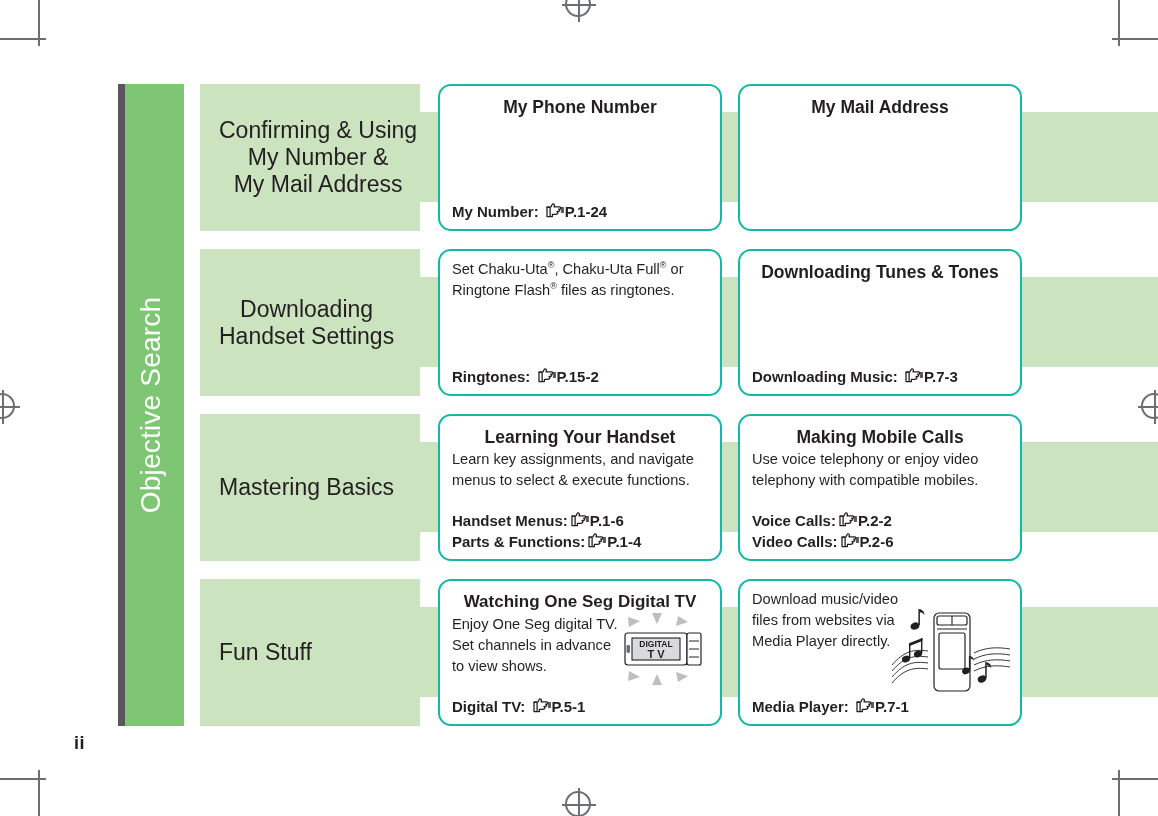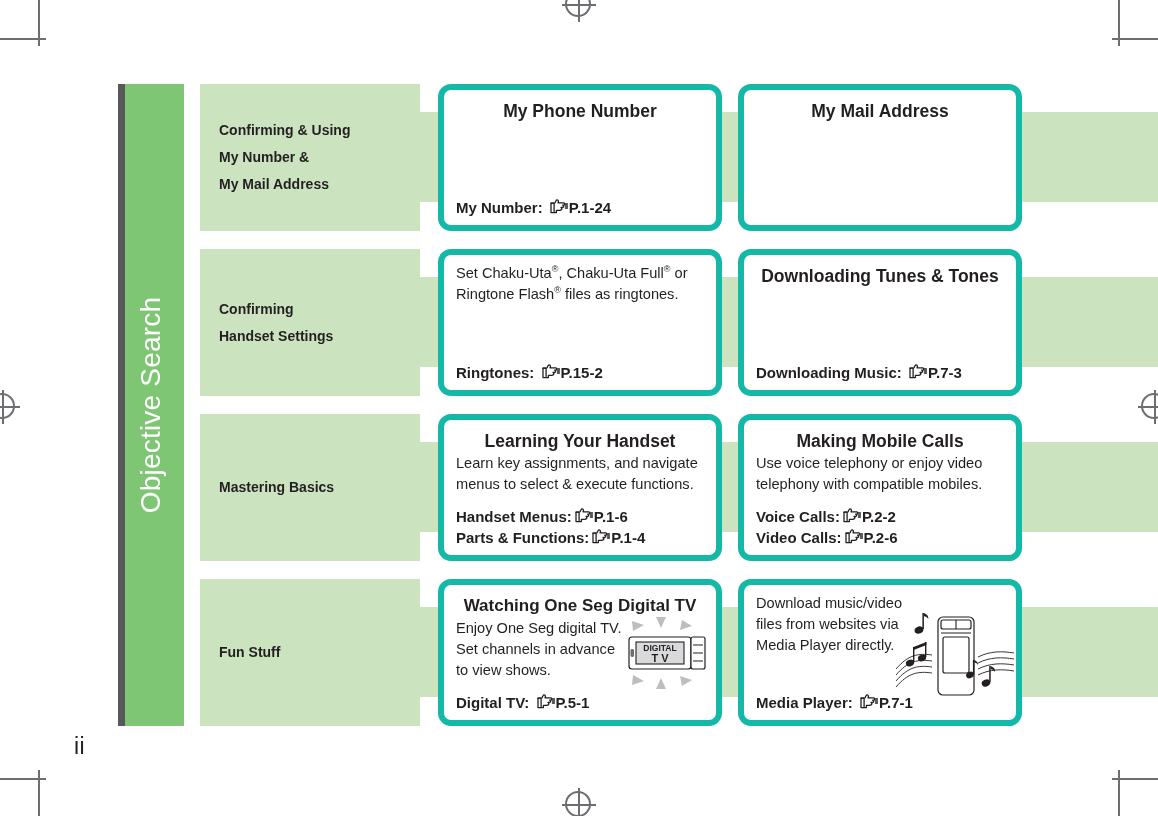--- a/index.html
+++ b/index.html
@@ -27,22 +27,22 @@
     border: 2px solid #6d6e71; border-radius: 50%;
     box-sizing: border-box;
   }
   .regmark .cx { position: absolute; left: 0; top: 16px; width: 34px; height: 2px; background: #6d6e71; }
   .regmark .cy { position: absolute; left: 16px; top: 0; width: 2px; height: 34px; background: #6d6e71; }
 
   
   .folio {
     position: absolute;
     left: 74px; top: 733px;
-    font-size: 23px;
-    font-weight: 400;
+    font-size: 18px;
+    font-weight: 700;
     color: #231f20;
     letter-spacing: .5px;
   }
 
   
   .sidetab {
     position: absolute;
     left: 118px; top: 84px;
     width: 66px; height: 642px;
     background: #7ec674;
@@ -74,24 +74,25 @@
     position: absolute;
     left: 0; top: 0;
     width: 220px; height: 147px;
     background: #cbe3bf;
     box-sizing: border-box;
     display: flex;
     align-items: center;
   }
   .row .cattext {
     padding-left: 19px;
-    font-size: 14px;
-    font-weight: 700;
+    font-size: 23px;
+    font-weight: 400;
     line-height: 27px;
     color: #231f20;
+    text-align: center;
   }
   .row .tailband {
     position: absolute;
     top: 28px;
     left: 835px;
     width: 135px;
     height: 90px;
     background: #cbe3bf;
   }
   .row .midband {
@@ -102,21 +103,21 @@
     height: 90px;
     background: #cbe3bf;
   }
 
   
   .card {
     position: absolute;
     top: 0;
     width: 284px; height: 147px;
     background: #ffffff;
-    border: 6px solid #14b8a6;
+    border: 2px solid #14b8a6;
     border-radius: 13px;
     box-sizing: border-box;
     padding: 8px 12px 8px 12px;
     overflow: hidden;
   }
   .card.left  { left: 238px; }
   .card.right { left: 538px; }
 
   .card .title {
     text-align: center;
@@ -234,21 +235,21 @@
   <div class="card right">
     <div class="title">My Mail Address</div>
   </div>
 </div>
 
 <div class="row" style="top:249px;">
   <div class="midband"></div>
   <div class="tailband"></div>
   <div class="catblock">
     <div class="cattext">
-      <span>Confirming</span><br>
+      <span>Downloading</span><br>
       <span>Handset Settings</span>
     </div>
   </div>
 
   <div class="card left">
     <div class="body">Set Chaku-Uta<sup class="reg">®</sup>, Chaku-Uta Full<sup class="reg">®</sup> or Ringtone Flash<sup class="reg">®</sup> files as ringtones.</div>
     <div class="foot">
       <span>Ringtones:</span>
       <span class="hand"><svg width="19" height="16" viewBox="0 0 19 16">
             <g fill="none" stroke="#231f20" stroke-width="1.3" stroke-linejoin="round" stroke-linecap="round">

